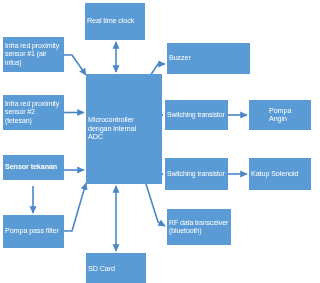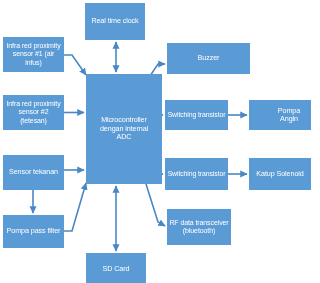--- a/index.html
+++ b/index.html
@@ -15,21 +15,21 @@
     overflow: hidden;
     font-family: "Liberation Sans", sans-serif;
   }
   .block {
     position: absolute;
     background: #5B9BD5;
     color: #ffffff;
     display: flex;
     align-items: center;
     justify-content: center;
-    text-align: center;
+    text-align: left;
     line-height: 1.18;
     letter-spacing: -0.1px;
     box-sizing: border-box;
     padding: 1px 2px;
     z-index: 3;
   }
   .block span {
     display: block;
     width: 100%;
   }
@@ -92,21 +92,21 @@
 
   <div class="block" style="left: 85px; top: 3px; width: 60px; height: 37px; background: rgb(91, 155, 213); color: rgb(255, 255, 255); font-size: 7.2px;">
     <span>Real time clock</span>
   </div>
   <div class="block" style="left: 3px; top: 37px; width: 61px; height: 35px; background: rgb(91, 155, 213); color: rgb(255, 255, 255); font-size: 7px;">
     <span>Infra red proximity<br>sensor #1 (air infus)</span>
   </div>
   <div class="block" style="left: 3px; top: 95px; width: 61px; height: 35px; background: rgb(91, 155, 213); color: rgb(255, 255, 255); font-size: 7px;">
     <span>Infra red proximity<br>sensor #2 (tetesan)</span>
   </div>
-  <div class="block" style="left: 3px; top: 155px; width: 61px; height: 35px; background: rgb(91, 155, 213); color: rgb(255, 255, 255); font-size: 7.2px;">
+  <div class="block" style="left: 3px; top: 155px; width: 61px; height: 25px; background: rgb(91, 155, 213); color: rgb(255, 255, 255); font-size: 7.2px; font-weight: bold;">
     <span>Sensor tekanan</span>
   </div>
   <div class="block" style="left: 3px; top: 215px; width: 61px; height: 33px; background: rgb(91, 155, 213); color: rgb(255, 255, 255); font-size: 7.2px;">
     <span>Pompa pass filter</span>
   </div>
   <div class="block" style="left: 86px; top: 74px; width: 76px; height: 110px; background: rgb(91, 155, 213); color: rgb(255, 255, 255); font-size: 7.2px;">
     <span>Microcontroller<br>dengan internal<br>ADC</span>
   </div>
   <div class="block" style="left: 86px; top: 253px; width: 60px; height: 33px; background: rgb(91, 155, 213); color: rgb(255, 255, 255); font-size: 7.2px;">
     <span>SD Card</span>

